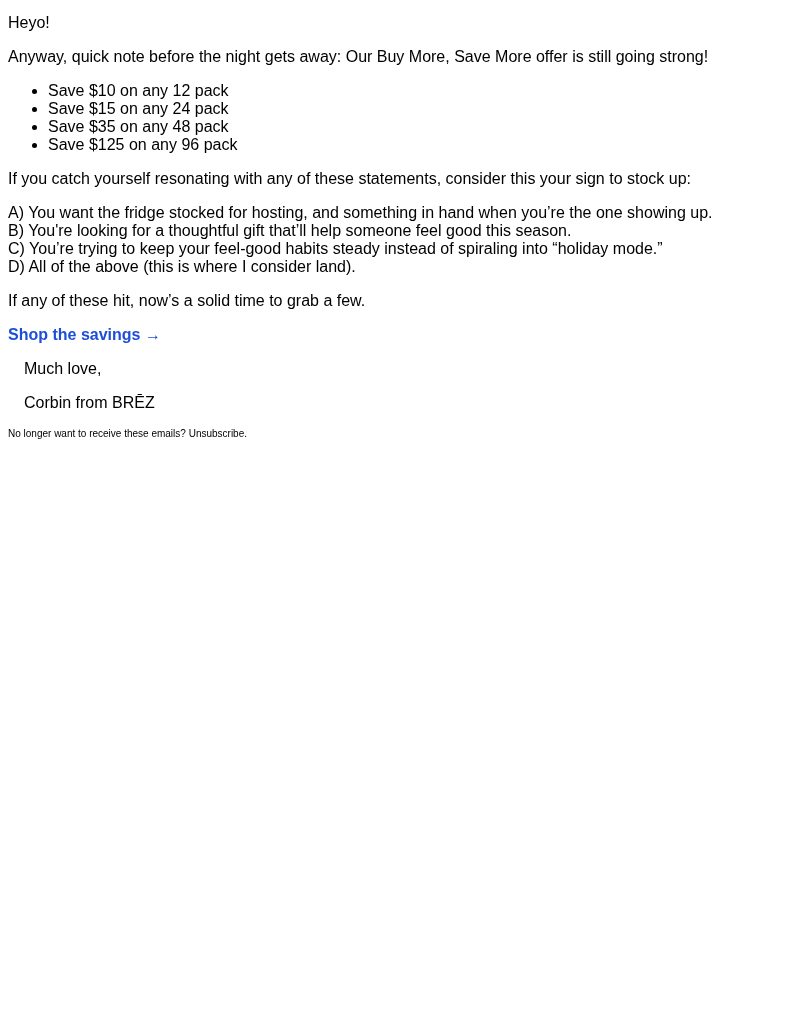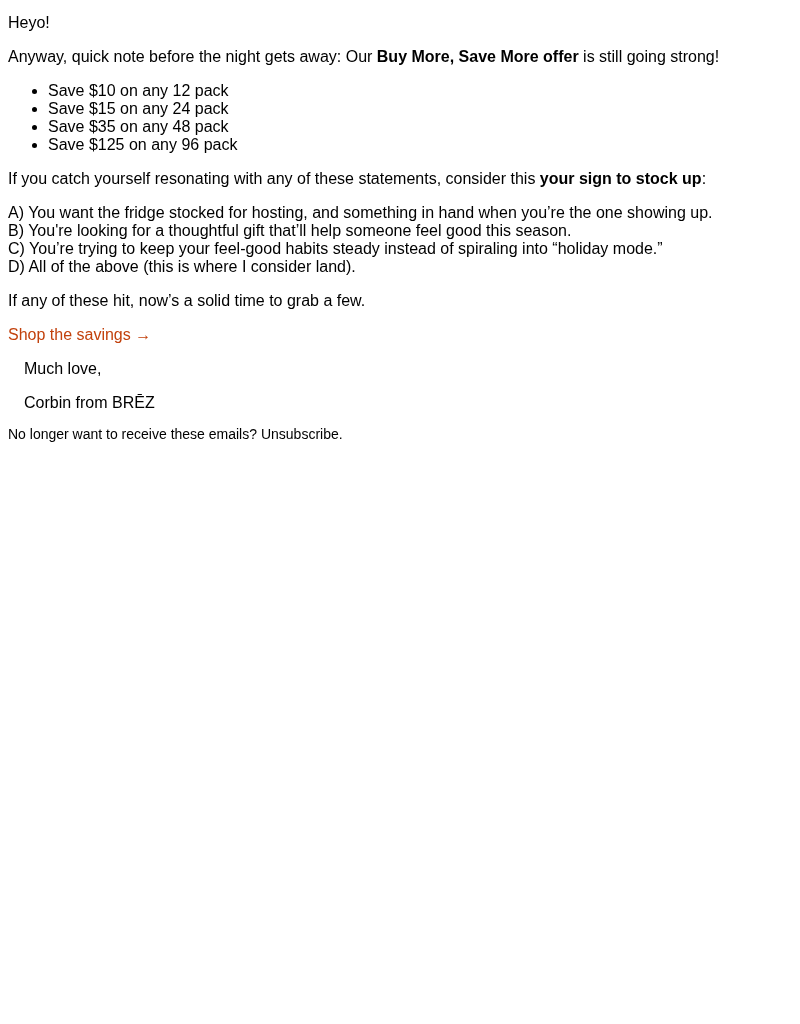--- a/index.html
+++ b/index.html
@@ -16,43 +16,43 @@
       font-size: 16px;
       line-height: 18px;
     }
     .wrap {
       padding: 14px 0 0 8px;
     }
     p {
       margin: 0 0 16px 0;
     }
     b {
-      font-weight: bold;
+      font-weight: normal;
     }
     ul {
       margin: 0 0 16px 0;
       padding-left: 40px;
     }
     ul li {
       margin: 0;
     }
     .statements {
       margin: 12px 0 16px 0;
     }
     .statements div {
       margin: 0;
     }
     .cta {
-      font-weight: normal;
-      color: #c2410c;
+      font-weight: bold;
+      color: #1d4ed8;
       text-decoration: none;
     }
     .sig div { margin: 16px; }
     .footer {
-      font-size: 14px;
+      font-size: 10px;
       line-height: 12px;
       margin-top: 10px;
     }
     .footer p {
       margin: 0 0 6px 0;
     }
     .footer a {
       color: #000000;
       text-decoration: none;
     }

